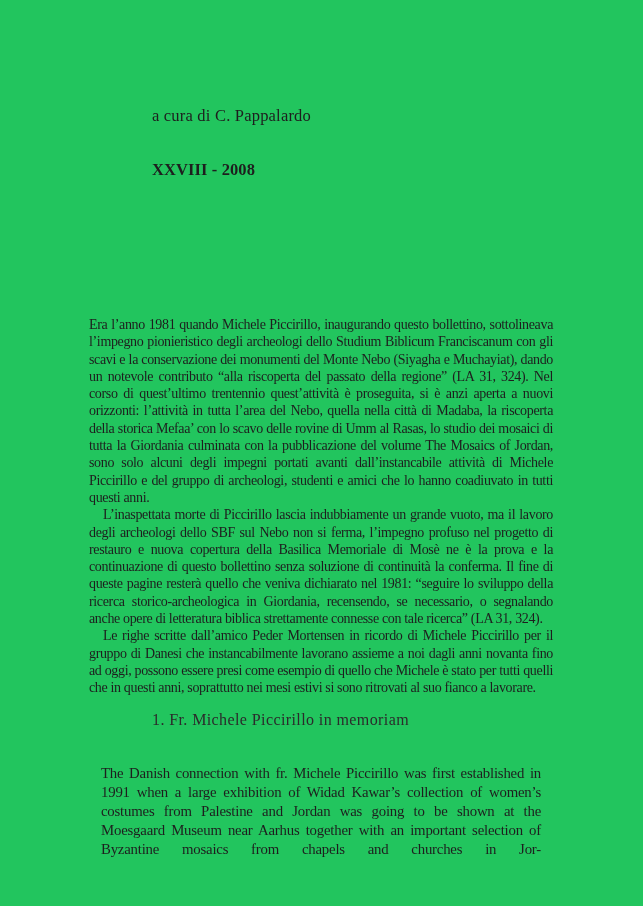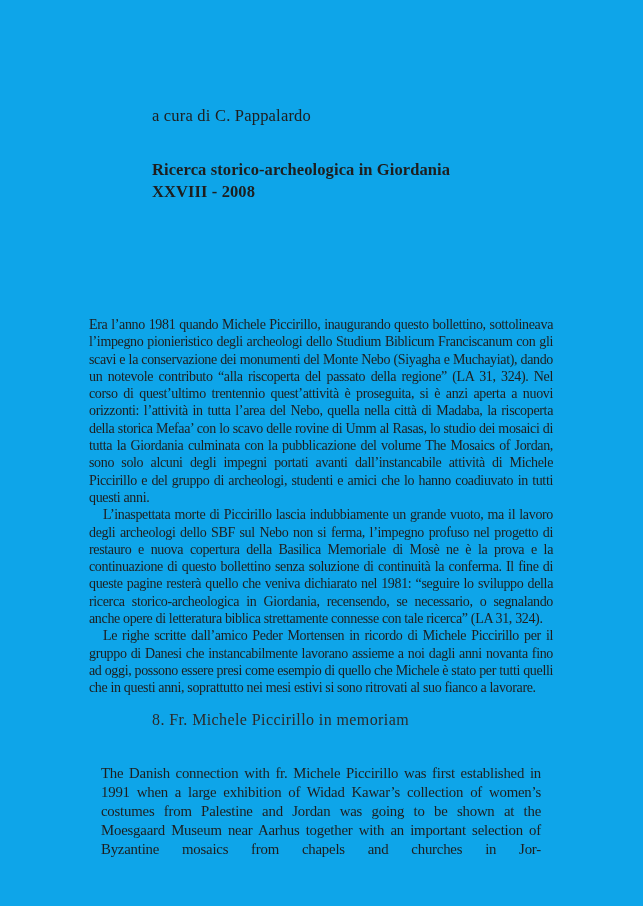--- a/index.html
+++ b/index.html
@@ -4,21 +4,21 @@
 <style>
   html, body {
     margin: 0;
     padding: 0;
     background: #ffffff;
   }
   .page {
     position: relative;
     width: 643px;
     height: 906px;
-    background: #0ea5e9;
+    background: #22c55e;
     overflow: hidden;
     font-family: "Liberation Serif", "DejaVu Serif", serif;
     color: #1e1e1e;
   }
   .byline {
     position: absolute;
     left: 152px;
     top: 106px;
     font-size: 16.5px;
     letter-spacing: 0.2px;
@@ -77,29 +77,28 @@
   }
 </style>
 </head>
 <body>
 
 <div class="page">
 
   <div class="byline">a cura di C. Pappalardo</div>
 
   <div class="title-block">
-    <div>Ricerca storico-archeologica in Giordania</div>
     <div>XXVIII - 2008</div>
   </div>
 
   <div class="body-text">
     <p class="para"><span>Era l’anno 1981 quando Michele Piccirillo, inaugurando questo bollettino, sottolineava l’impegno pionieristico degli archeologi dello </span><span class="italic">Studium Biblicum Franciscanum</span><span> con gli scavi e la conservazione dei monumenti del Monte Nebo (Siyagha e Muchayiat), dando un notevole contributo “alla riscoperta del passato della regione” (</span><span class="italic">LA</span><span> 31, 324). Nel corso di quest’ultimo trentennio quest’attività è proseguita, si è anzi aperta a nuovi orizzonti: l’attività in tutta l’area del Nebo, quella nella città di Madaba, la riscoperta della storica Mefaa’ con lo scavo delle rovine di Umm al Rasas, lo studio dei mosaici di tutta la Giordania culminata con la pubblicazione del volume </span><span class="italic">The Mosaics of Jordan</span><span>, sono solo alcuni degli impegni portati avanti dall’instancabile attività di Michele Piccirillo e del gruppo di archeologi, studenti e amici che lo hanno coadiuvato in tutti questi anni.</span></p>
     <p class="para indent"><span>L’inaspettata morte di Piccirillo lascia indubbiamente un grande vuoto, ma il lavoro degli archeologi dello SBF sul Nebo non si ferma, l’impegno profuso nel progetto di restauro e nuova copertura della Basilica Memoriale di Mosè ne è la prova e la continuazione di questo bollettino senza soluzione di continuità la conferma. Il fine di queste pagine resterà quello che veniva dichiarato nel 1981: “seguire lo sviluppo della ricerca storico-archeologica in Giordania, recensendo, se necessario, o segnalando anche opere di letteratura biblica strettamente connesse con tale ricerca” (</span><span class="italic">LA</span><span> 31, 324).</span></p>
     <p class="para indent"><span>Le righe scritte dall’amico Peder Mortensen in ricordo di Michele Piccirillo per il gruppo di Danesi che instancabilmente lavorano assieme a noi dagli anni novanta fino ad oggi, possono essere presi come esempio di quello che Michele è stato per tutti quelli che in questi anni, soprattutto nei mesi estivi si sono ritrovati al suo fianco a lavorare.</span></p>
   </div>
 
-  <div class="section-heading">8. Fr. Michele Piccirillo in memoriam</div>
+  <div class="section-heading">1. Fr. Michele Piccirillo in memoriam</div>
 
   <div class="english-text">
     <p>The Danish connection with fr. Michele Piccirillo was first established in 1991 when a large exhibition of Widad Kawar’s collection of women’s costumes from Palestine and Jordan was going to be shown at the Moesgaard Museum near Aarhus together with an important selection of Byzantine mosaics from chapels and churches in Jor-</p>
   </div>
 
 </div>
 
 </body></html>

